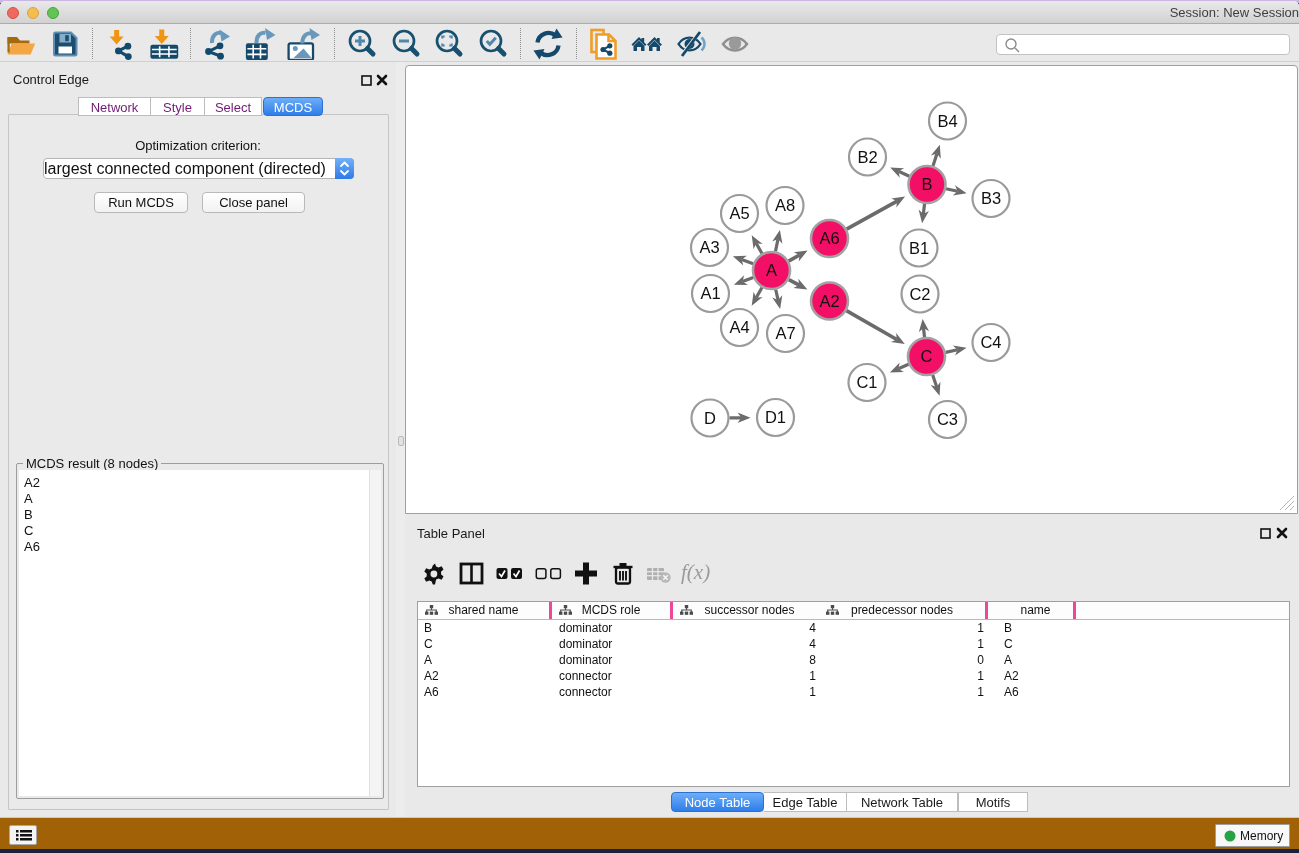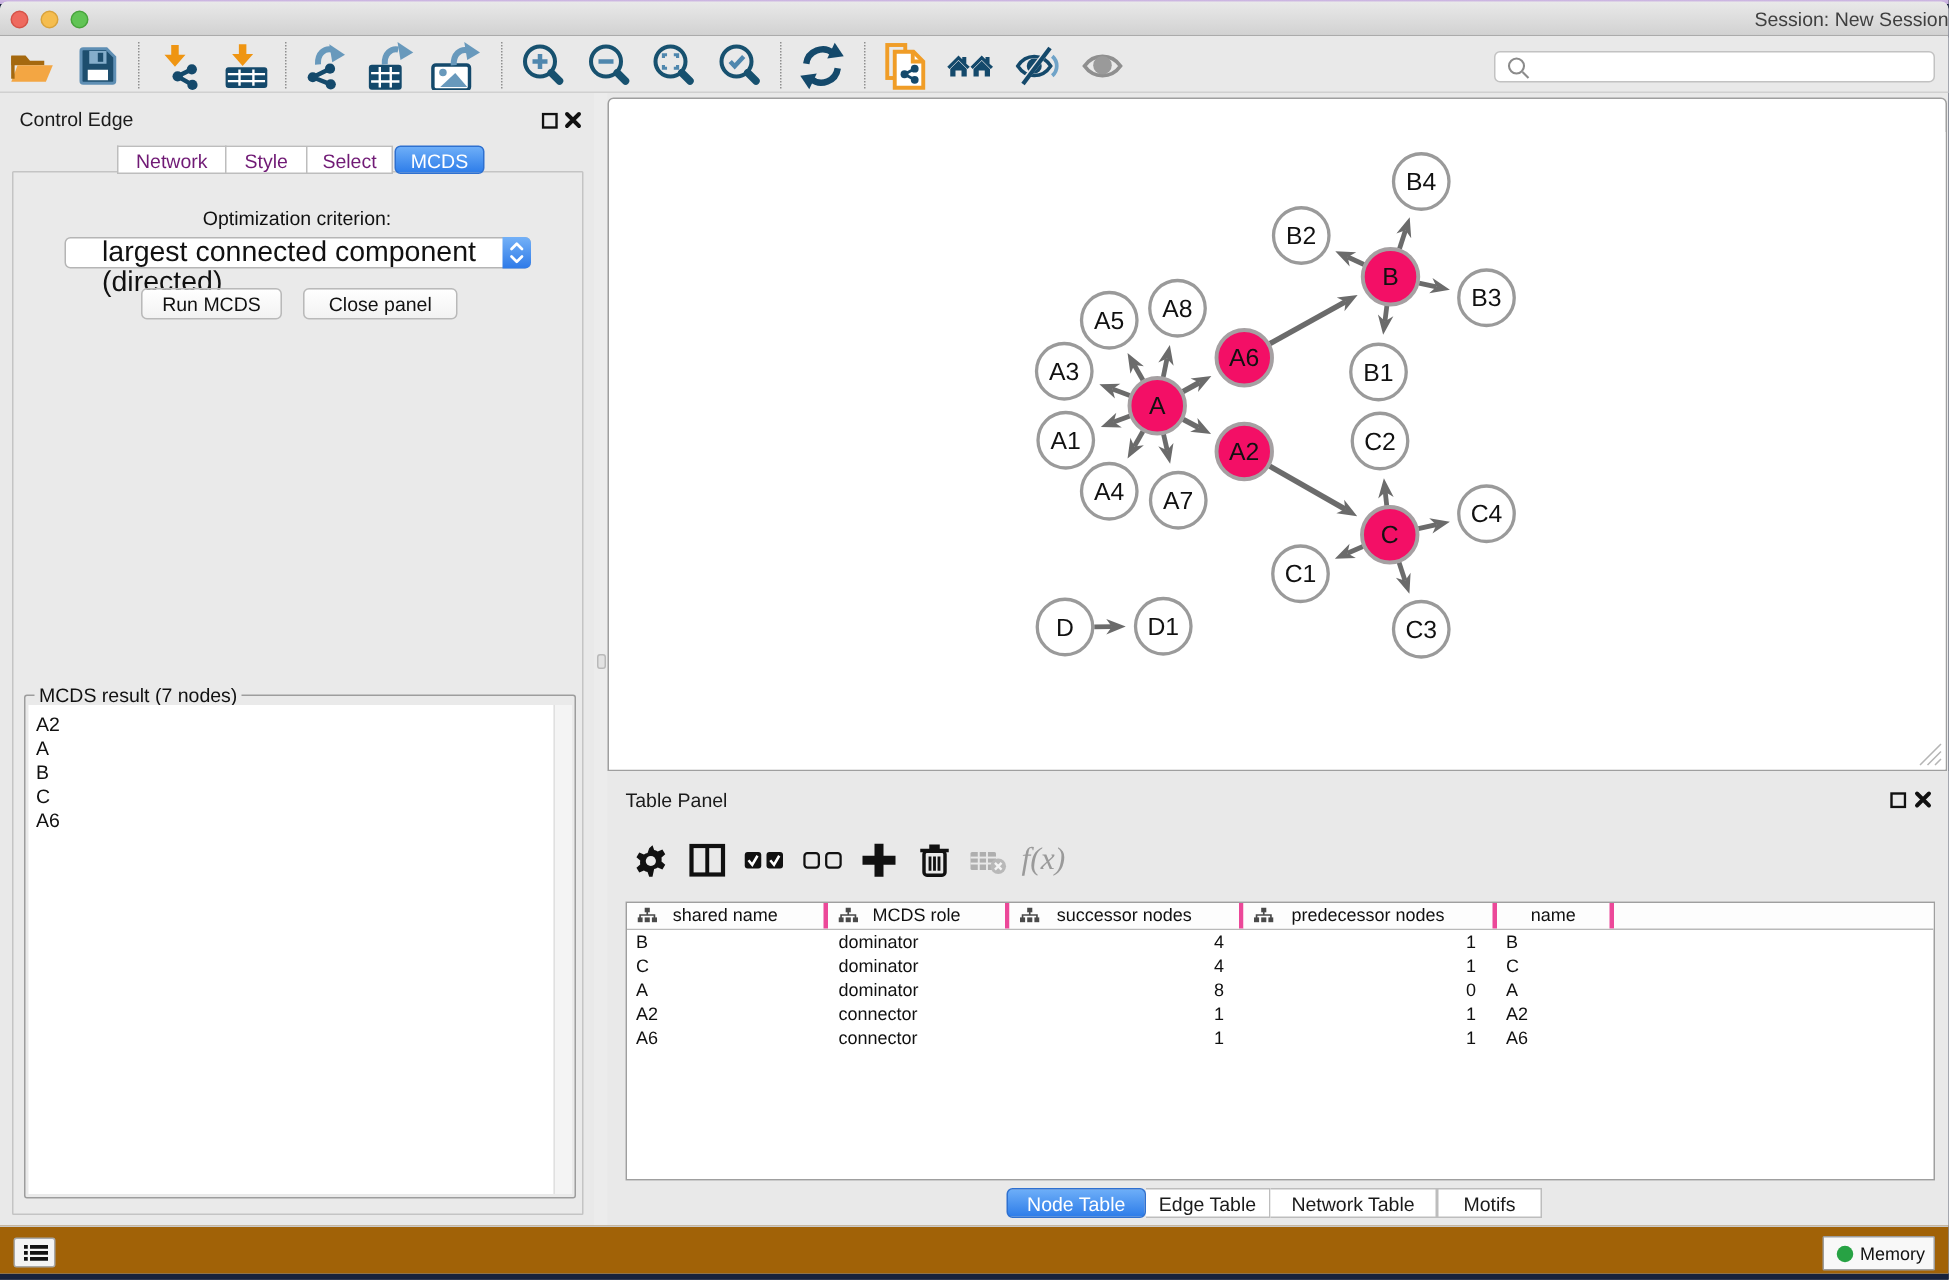--- a/index.html
+++ b/index.html
@@ -12,21 +12,21 @@
 .ticon{position:absolute;top:3px}
 #searchbox{position:absolute;left:996px;top:9px;width:294px;height:21px;background:#fff;border:1px solid #c2c2c2;border-radius:4px}
 
 #cpanel{position:absolute;left:0;top:61px;width:396px;height:755px;background:#e9e9e9}
 #cptitle{position:absolute;left:13px;top:10px;font-size:13px;color:#1a1a1a}
 .wicon{position:absolute}
 #cpbox{position:absolute;left:8px;top:52px;width:381px;height:696px;border:1px solid #c4c4c4;background:#eaeaea;border-radius:1px}
 .tab{position:absolute;top:35px;height:19px;font-size:13px;color:#701a75;text-align:center;background:#fff;border:1px solid #bdbdbd;line-height:19px}
 .tabsel{background:linear-gradient(180deg,#6daef8,#2e7de9);color:#fff;border:1px solid #2e70d0;border-radius:4px}
 #optlabel{position:absolute;left:0;top:76px;width:396px;text-align:center;font-size:13px;color:#111}
-#dropdown{position:absolute;left:43px;top:96px;width:311px;height:21px;background:#fff;border:1px solid #b5b5b5;border-radius:4px;font-size:19px;color:#111;line-height:20px;padding-left:24px}
+#dropdown{position:absolute;left:43px;top:96px;width:311px;height:21px;background:#fff;border:1px solid #b5b5b5;border-radius:4px;font-size:16px;color:#111;line-height:20px;padding-left:0}
 #spinner{position:absolute;right:-1px;top:-1px;width:19px;height:21px;border-radius:0 4px 4px 0;background:linear-gradient(180deg,#74b1f7,#2e7ae8)}
 .btn{position:absolute;top:130px;height:21px;background:linear-gradient(180deg,#ffffff,#f2f2f2);border:1px solid #b9b9b9;border-radius:4px;font-size:13px;color:#111;text-align:center;line-height:19px}
 #fieldset{position:absolute;left:16px;top:401px;width:368px;height:336px;border:1px solid #9d9d9d;border-radius:2px}
 #legend{position:absolute;left:6px;top:-8px;background:#eaeaea;padding:0 3px;font-size:13px;color:#111}
 #listbox{position:absolute;left:2px;top:6px;width:362px;height:326px;background:#fff;font-size:13px;color:#111;line-height:16px;padding:5px 0 0 5px}
 #lscroll{position:absolute;right:2px;top:6px;width:12px;height:326px;background:#f4f4f4;border-left:1px solid #e0e0e0}
 
 #vdiv{position:absolute;left:396px;top:61px;width:9px;height:755px;background:#ececec}
 #vgrip{position:absolute;left:398px;top:435px;width:6px;height:10px;background:#e2e2e2;border:1px solid #b9b9b9;border-radius:2px}
 #hgrip{position:absolute;left:849px;top:514px;width:7px;height:5px;background:#e2e2e2;border:1px solid #b9b9b9;border-radius:2px}
@@ -206,21 +206,21 @@
     <div id="optlabel">Optimization criterion:</div>
     <div id="dropdown">largest connected component (directed)<div id="spinner">
           <svg width="19" height="21">
             <path d="M6 8 L9.5 4.5 L13 8" fill="none" stroke="#fff" stroke-width="1.8" stroke-linecap="round" stroke-linejoin="round"></path>
             <path d="M6 13 L9.5 16.5 L13 13" fill="none" stroke="#fff" stroke-width="1.8" stroke-linecap="round" stroke-linejoin="round"></path>
           </svg>
         </div></div>
     <div class="btn" style="left:94px;width:94px">Run MCDS</div>
     <div class="btn" style="left:202px;width:103px">Close panel</div>
     <div id="fieldset">
-      <div id="legend">MCDS result (7 nodes)</div>
+      <div id="legend">MCDS result (8 nodes)</div>
       <div id="listbox">A2<br>A<br>B<br>C<br>A6</div>
       <div id="lscroll"></div>
     </div>
   </div>
   <div id="vdiv"></div>
     <div id="vgrip"></div>
   <div id="netwin">
     <div id="netcanvas">
       <div style="position:absolute;left:0;top:0">
           <svg width="891" height="425" viewBox="0 0 891 425" style="font-family:'Liberation Sans',sans-serif">
@@ -401,21 +401,21 @@
               <svg width="13" height="11" viewBox="0 0 13 11">
                 <g fill="#4a4a4a">
                   <rect x="4.8" y="0" width="3.4" height="3.2"></rect>
                   <rect x="0" y="6.6" width="3.4" height="3.2"></rect>
                   <rect x="4.8" y="6.6" width="3.4" height="3.2"></rect>
                   <rect x="9.6" y="6.6" width="3.4" height="3.2"></rect>
                 </g>
                 <path d="M6.5 3 v2 M1.7 7 v-2 h9.6 v2" stroke="#4a4a4a" fill="none" stroke-width="1.1"></path>
               </svg>
             </span>successor nodes</div>
-          <div class="th" style="left:411px;width:169px"><span style="position:absolute;left:7px;top:3px">
+          <div class="th" style="left:401px;width:169px"><span style="position:absolute;left:7px;top:3px">
               <svg width="13" height="11" viewBox="0 0 13 11">
                 <g fill="#4a4a4a">
                   <rect x="4.8" y="0" width="3.4" height="3.2"></rect>
                   <rect x="0" y="6.6" width="3.4" height="3.2"></rect>
                   <rect x="4.8" y="6.6" width="3.4" height="3.2"></rect>
                   <rect x="9.6" y="6.6" width="3.4" height="3.2"></rect>
                 </g>
                 <path d="M6.5 3 v2 M1.7 7 v-2 h9.6 v2" stroke="#4a4a4a" fill="none" stroke-width="1.1"></path>
               </svg>
             </span>predecessor nodes</div>

